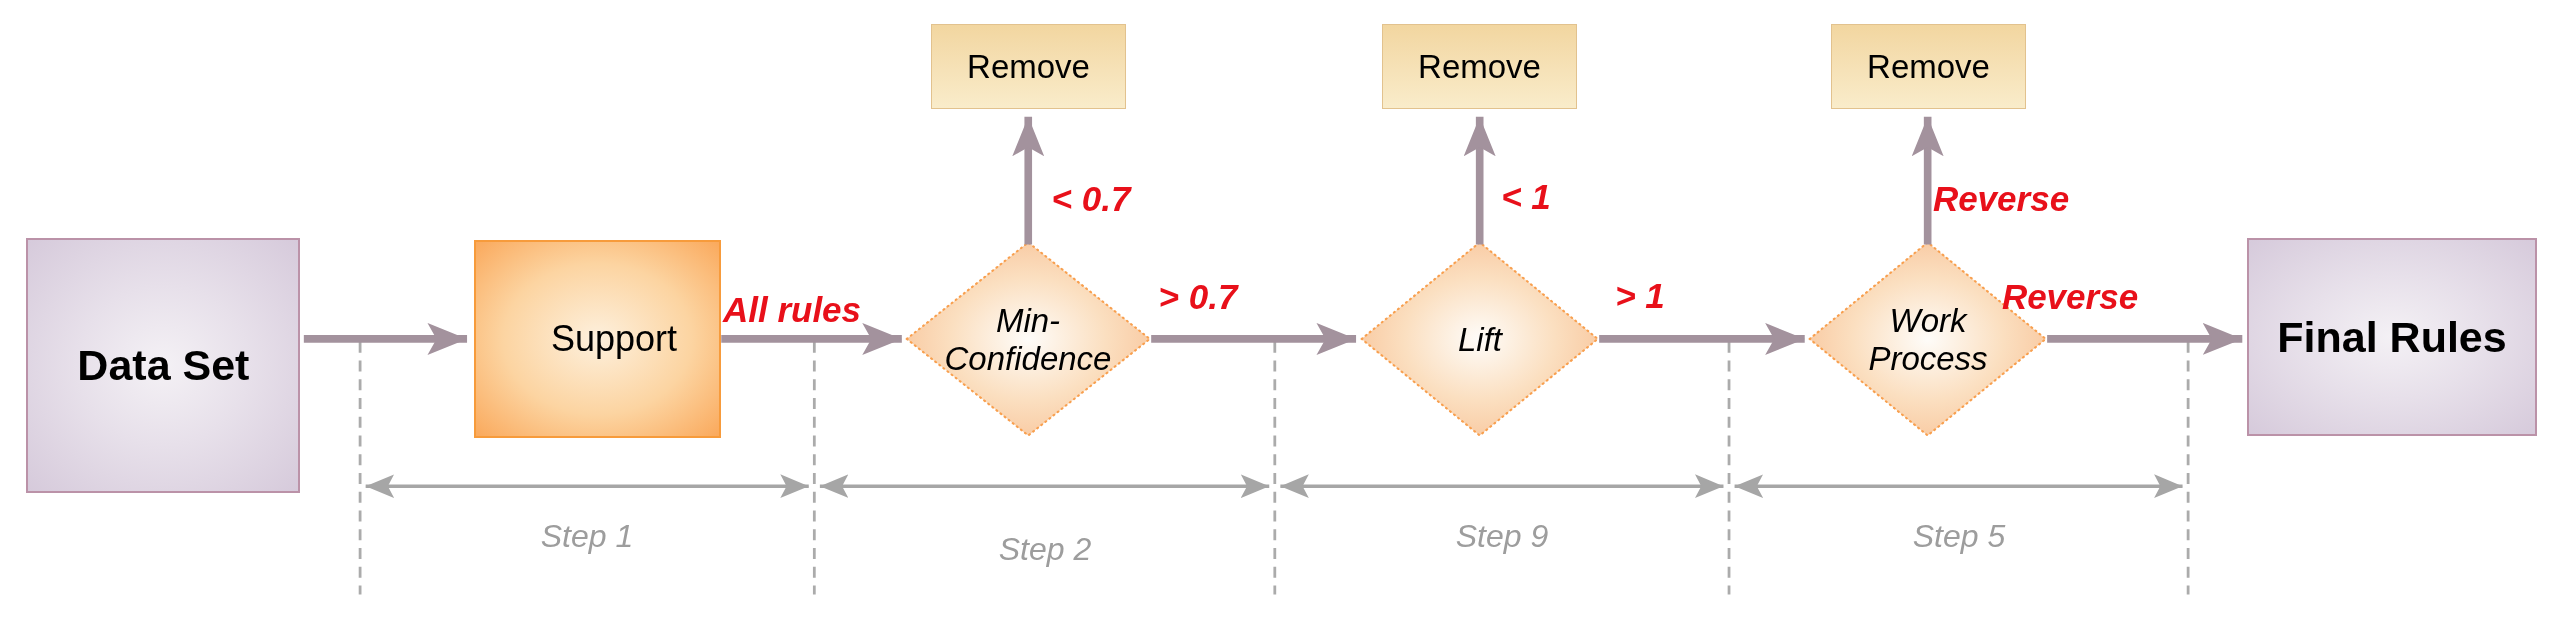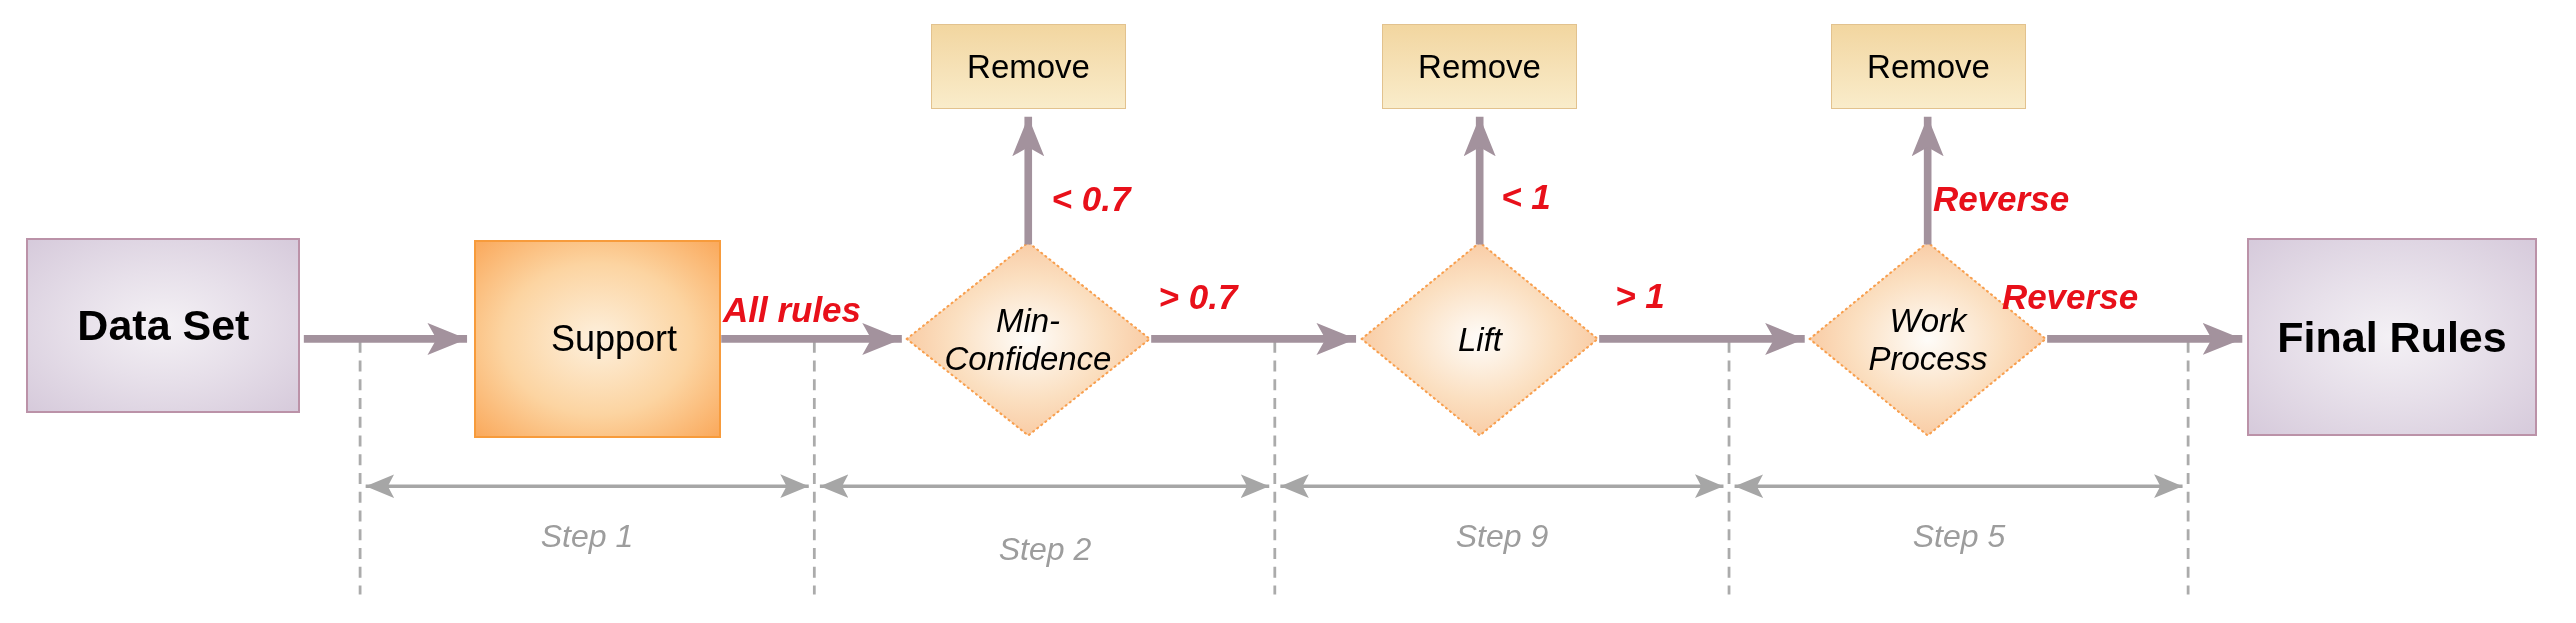--- a/index.html
+++ b/index.html
@@ -100,21 +100,21 @@
     <line x1="1480" y1="352" x2="1480" y2="168" stroke="#a3929d" stroke-width="11" marker-end="url(#mauveHead)"></line>
     <line x1="2130" y1="352" x2="2130" y2="168" stroke="#a3929d" stroke-width="11" marker-end="url(#mauveHead)"></line>
     <line x1="2775" y1="352" x2="2775" y2="168" stroke="#a3929d" stroke-width="11" marker-end="url(#mauveHead)"></line>
 
     <line x1="526" y1="700" x2="1164" y2="700" stroke="#a6a6a6" stroke-width="5" marker-start="url(#grayHead)" marker-end="url(#grayHead)"></line>
     <line x1="1180" y1="700" x2="1827" y2="700" stroke="#a6a6a6" stroke-width="5" marker-start="url(#grayHead)" marker-end="url(#grayHead)"></line>
     <line x1="1843" y1="700" x2="2481" y2="700" stroke="#a6a6a6" stroke-width="5" marker-start="url(#grayHead)" marker-end="url(#grayHead)"></line>
     <line x1="2497" y1="700" x2="3142" y2="700" stroke="#a6a6a6" stroke-width="5" marker-start="url(#grayHead)" marker-end="url(#grayHead)"></line>
   </svg>
 
-  <div class="box purple" style="left:26.4px;top:238px;width:274px;height:175px;">Data Set</div>
+  <div class="box purple" style="left:26.4px;top:238px;width:274px;height:255px;">Data Set</div>
 
   <div class="box orange" style="left:474px;top:240px;width:247px;height:198px;padding-left:33px;">Support</div>
 
   <div class="box purple" style="left:2247px;top:238px;width:290px;height:198px;">Final Rules</div>
 
   <div class="box remove" style="left:931px;top:24px;width:195px;height:85px;">Remove</div>
   <div class="box remove" style="left:1382px;top:24px;width:195px;height:85px;">Remove</div>
   <div class="box remove" style="left:1831px;top:24px;width:195px;height:85px;">Remove</div>
 
   <div class="diamond-label" style="left:910px;top:242px;text-align:center;">Min-

